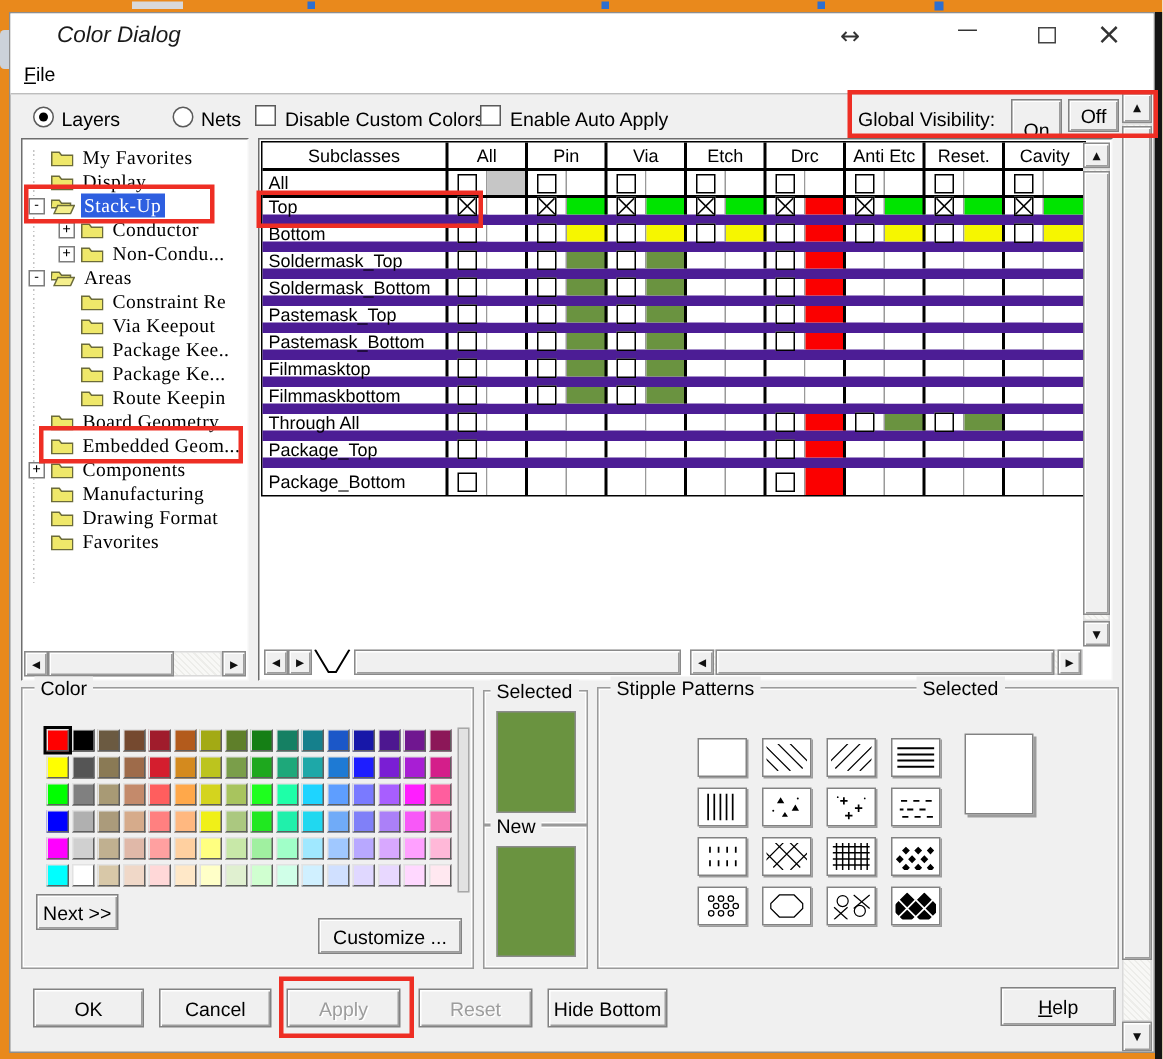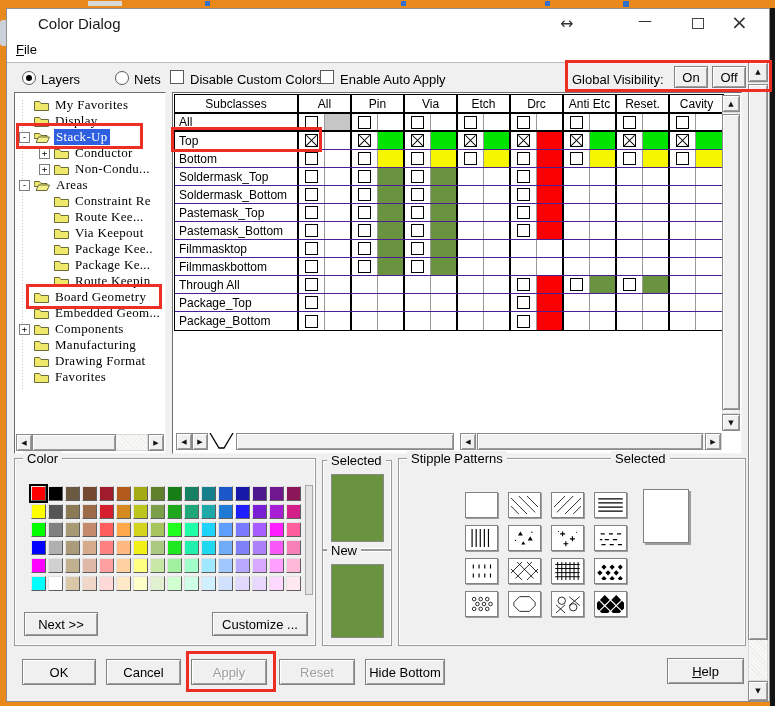--- a/index.html
+++ b/index.html
@@ -1,18 +1,18 @@
 <!DOCTYPE html>
 <html><head>
 <meta charset="utf-8">
 <style>
   html,body{margin:0;padding:0;}
   .screen{position:relative;width:775px;height:706px;background:#e9891c;overflow:hidden;
           font-family:"Liberation Sans",sans-serif;font-size:13px;color:#000;}
-  .abs{position:absolute;}
+  .abs{position:absolute;font-style:italic;}
   
   .bg-dot{position:absolute;width:5px;height:5px;background:#2e6fd0;top:1px;}
   .bg-tick{position:absolute;left:88px;top:1px;width:34px;height:5px;background:#d9d9d9;}
   .bg-right-strip{position:absolute;left:770px;top:8px;width:5px;height:698px;background:#141414;}
   .bg-left-blob{position:absolute;left:0;top:20px;width:6px;height:26px;background:#ccd2da;border-radius:3px 0 0 3px;}
   
   .dialog{position:absolute;left:6px;top:8px;width:764px;height:694px;background:#f0f0f0;
           border:1px solid #8e8e8e;box-sizing:border-box;}
   .top-white{position:absolute;left:7px;top:9px;width:762px;height:54px;background:#ffffff;}
   .title{position:absolute;left:38px;top:15px;font-size:15px;color:#1a1a1a;}
@@ -56,21 +56,21 @@
   .tlbl.sel{background:#2e5fe0;color:#fff;}
   .tree-guide{position:absolute;left:22px;top:100px;width:1px;height:290px;
               background:repeating-linear-gradient(to bottom,#c4c4c4 0 1px,transparent 1px 3px);}
   
   .ctable{position:absolute;left:174px;top:94px;width:550px;border:1px solid #000;box-sizing:border-box;background:#fff;}
   .trh{display:flex;height:19px;border-bottom:2px solid #000;box-sizing:border-box;}
   .th{display:flex;align-items:center;justify-content:center;font-size:12px;box-sizing:border-box;}
   .th.n{width:124px;border-right:2px solid #000;}
   .th.g{width:53px;border-right:2px solid #000;}
   .th.g:last-child{border-right:none;}
-  .tr{display:flex;height:18px;border-bottom:1px solid #4c1d95;box-sizing:border-box;}
+  .tr{display:flex;height:18px;border-bottom:7px solid #4c1d95;box-sizing:border-box;}
   .tr.allrow{border-bottom:2px solid #000;}
   .tr:last-child{border-bottom:none;}
   .td-name{width:124px;border-right:2px solid #000;box-sizing:border-box;display:flex;align-items:center;
            padding-left:4px;font-size:12px;}
   .td-cb{width:26px;border-right:1px solid #9a9a9a;box-sizing:border-box;display:flex;align-items:center;justify-content:center;}
   .td-sw{width:27px;border-right:2px solid #000;box-sizing:border-box;background:#fff;}
   .td-sw.last{border-right:none;}
   .cbx{position:relative;width:11px;height:11px;border:1px solid #000;background:#fff;flex:none;}
   .cbx.ck::before,.cbx.ck::after{content:"";position:absolute;left:-2px;top:5px;width:15px;height:1.4px;background:#000;}
   .cbx.ck::before{transform:rotate(45deg);}
@@ -124,21 +124,21 @@
 
   <div class="radio on" style="left:22px;top:71px;"></div>
   <div class="lab" style="left:41px;top:72px;">Layers</div>
   <div class="radio" style="left:115px;top:71px;"></div>
   <div class="lab" style="left:134px;top:72px;">Nets</div>
   <div class="chk" style="left:170px;top:70px;"></div>
   <div class="lab" style="left:190px;top:72px;">Disable Custom Colors</div>
   <div class="chk" style="left:320px;top:70px;"></div>
   <div class="lab" style="left:340px;top:72px;">Enable Auto Apply</div>
   <div class="lab" style="left:572px;top:72px;">Global Visibility:</div>
-  <div class="btn" style="left:674px;top:66px;width:34px;height:22px;">On</div>
+  <div class="btn" style="left:674px;top:66px;width:34px;height:40px;">On</div>
   <div class="btn" style="left:712px;top:66px;width:34px;height:22px;">Off</div>
 
   <div class="sbtn" style="left:748px;top:62px;width:20px;height:20px;">▲</div>
   <div class="strack" style="left:748px;top:82px;width:20px;height:599px;"></div>
   <div class="sthumb" style="left:748px;top:84px;width:20px;height:556px;"></div>
   <div class="sbtn" style="left:748px;top:681px;width:20px;height:20px;">▼</div>
 
   <div class="panel" style="left:14px;top:92px;width:152px;height:362px;"></div>
   <div class="tree-guide"></div>
   <div class="tree-rows" id="tree-rows">
@@ -206,30 +206,20 @@
       </div>
       <div class="trow-tree">
         <div class="tsp2"></div>
         <div class="expander-blank"></div>
         <span class="ticon">
           <svg width="15" height="12" viewBox="0 0 15 12">
             <path d="M0.5 2.5 h5 l1.5 2 h7.5 v7 h-14 z" fill="#efe86a" stroke="#6b6b3a"></path>
           </svg>
         </span>
         <span class="tlbl">Constraint Re</span>
-      </div>
-      <div class="trow-tree">
-        <div class="tsp2"></div>
-        <div class="expander-blank"></div>
-        <span class="ticon">
-          <svg width="15" height="12" viewBox="0 0 15 12">
-            <path d="M0.5 2.5 h5 l1.5 2 h7.5 v7 h-14 z" fill="#efe86a" stroke="#6b6b3a"></path>
-          </svg>
-        </span>
-        <span class="tlbl">Route Kee...</span>
       </div>
       <div class="trow-tree">
         <div class="tsp2"></div>
         <div class="expander-blank"></div>
         <span class="ticon">
           <svg width="15" height="12" viewBox="0 0 15 12">
             <path d="M0.5 2.5 h5 l1.5 2 h7.5 v7 h-14 z" fill="#efe86a" stroke="#6b6b3a"></path>
           </svg>
         </span>
         <span class="tlbl">Via Keepout</span>
@@ -794,21 +784,21 @@
       <div class="psw" style="background: rgb(208, 255, 208);"></div>
       <div class="psw" style="background: rgb(208, 255, 232);"></div>
       <div class="psw" style="background: rgb(208, 240, 255);"></div>
       <div class="psw" style="background: rgb(208, 224, 255);"></div>
       <div class="psw" style="background: rgb(224, 216, 255);"></div>
       <div class="psw" style="background: rgb(232, 216, 255);"></div>
       <div class="psw" style="background: rgb(255, 216, 255);"></div>
       <div class="psw" style="background: rgb(255, 232, 240);"></div>
     </div>
   <div class="pal-sb"></div>
-  <div class="btn" style="left:24px;top:612px;width:74px;height:24px;">Next &gt;&gt;</div>
+  <div class="btn" style="left:24px;top:596px;width:55px;height:24px;">Next &gt;&gt;</div>
   <div class="btn" style="left:212px;top:612px;width:96px;height:24px;">Customize ...</div>
 
   <div class="gbox" style="left:322px;top:460px;width:70px;height:90px;">
     <span class="gb-label" style="left:4px;">Selected</span>
   </div>
   <div class="bigsw" id="selected-swatch" style="left: 331px; top: 474px; width: 53px; height: 68px; background: rgb(106, 147, 64);"></div>
   <div class="gbox" style="left:322px;top:550px;width:70px;height:96px;">
     <span class="gb-label" style="left:4px;">New</span>
   </div>
   <div class="bigsw" id="new-swatch" style="left: 331px; top: 564px; width: 53px; height: 74px; background: rgb(106, 147, 64);"></div>

